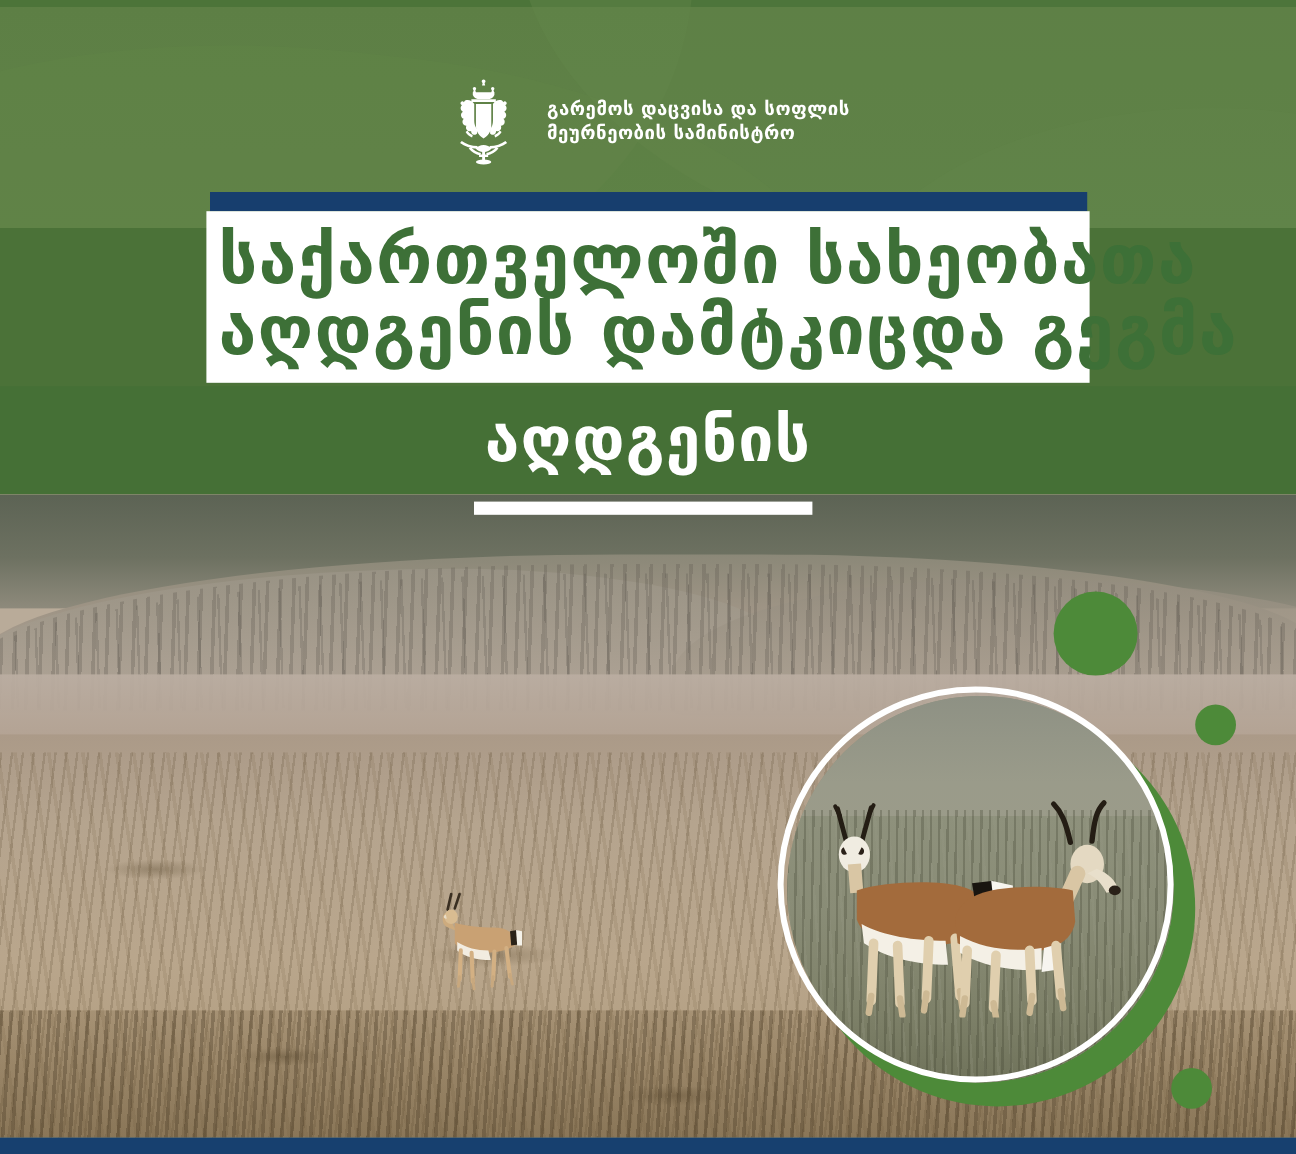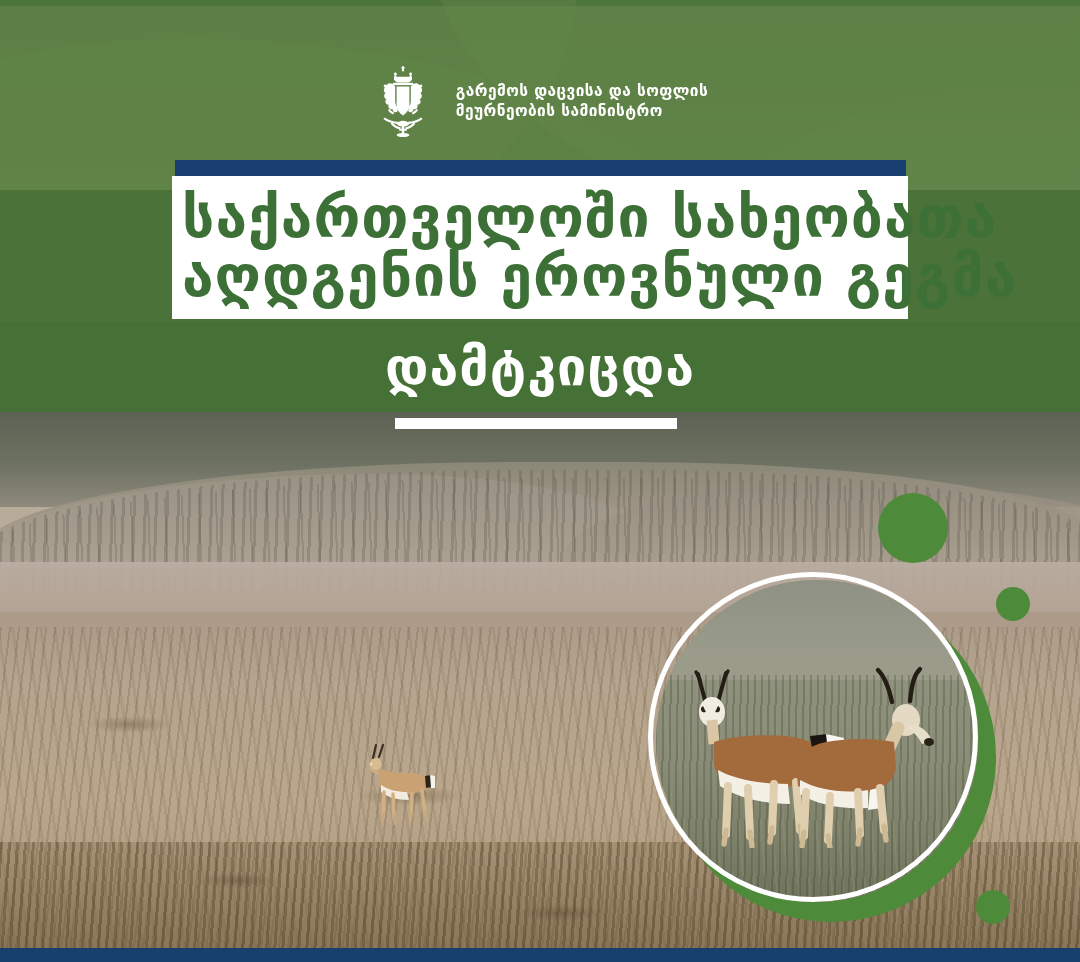--- a/index.html
+++ b/index.html
@@ -196,26 +196,26 @@
       </g>
     </svg>
     <div class="ministry">გარემოს დაცვისა და სოფლის
 მეურნეობის სამინისტრო</div>
   </div>
 
   <div class="plate-wrap">
     <div class="plate-rule"></div>
     <div class="plate">
       <div class="plate-line">საქართველოში სახეობათა</div>
-      <div class="plate-line">აღდგენის ეროვნული გეგმა</div>
+      <div class="plate-line">აღდგენის დამტკიცდა გეგმა</div>
     </div>
   </div>
 
   <div class="band">
-    <div class="approved">დამტკიცდა</div>
+    <div class="approved">აღდგენის</div>
   </div>
   <div class="divider"></div>
 
   <div class="photo">
     <div class="sky"></div>
     <div class="ridge"></div>
     <div class="ridge2"></div>
     <div class="ridge3"></div>
     <div class="erosion"></div>
     <div class="erosion2"></div>

